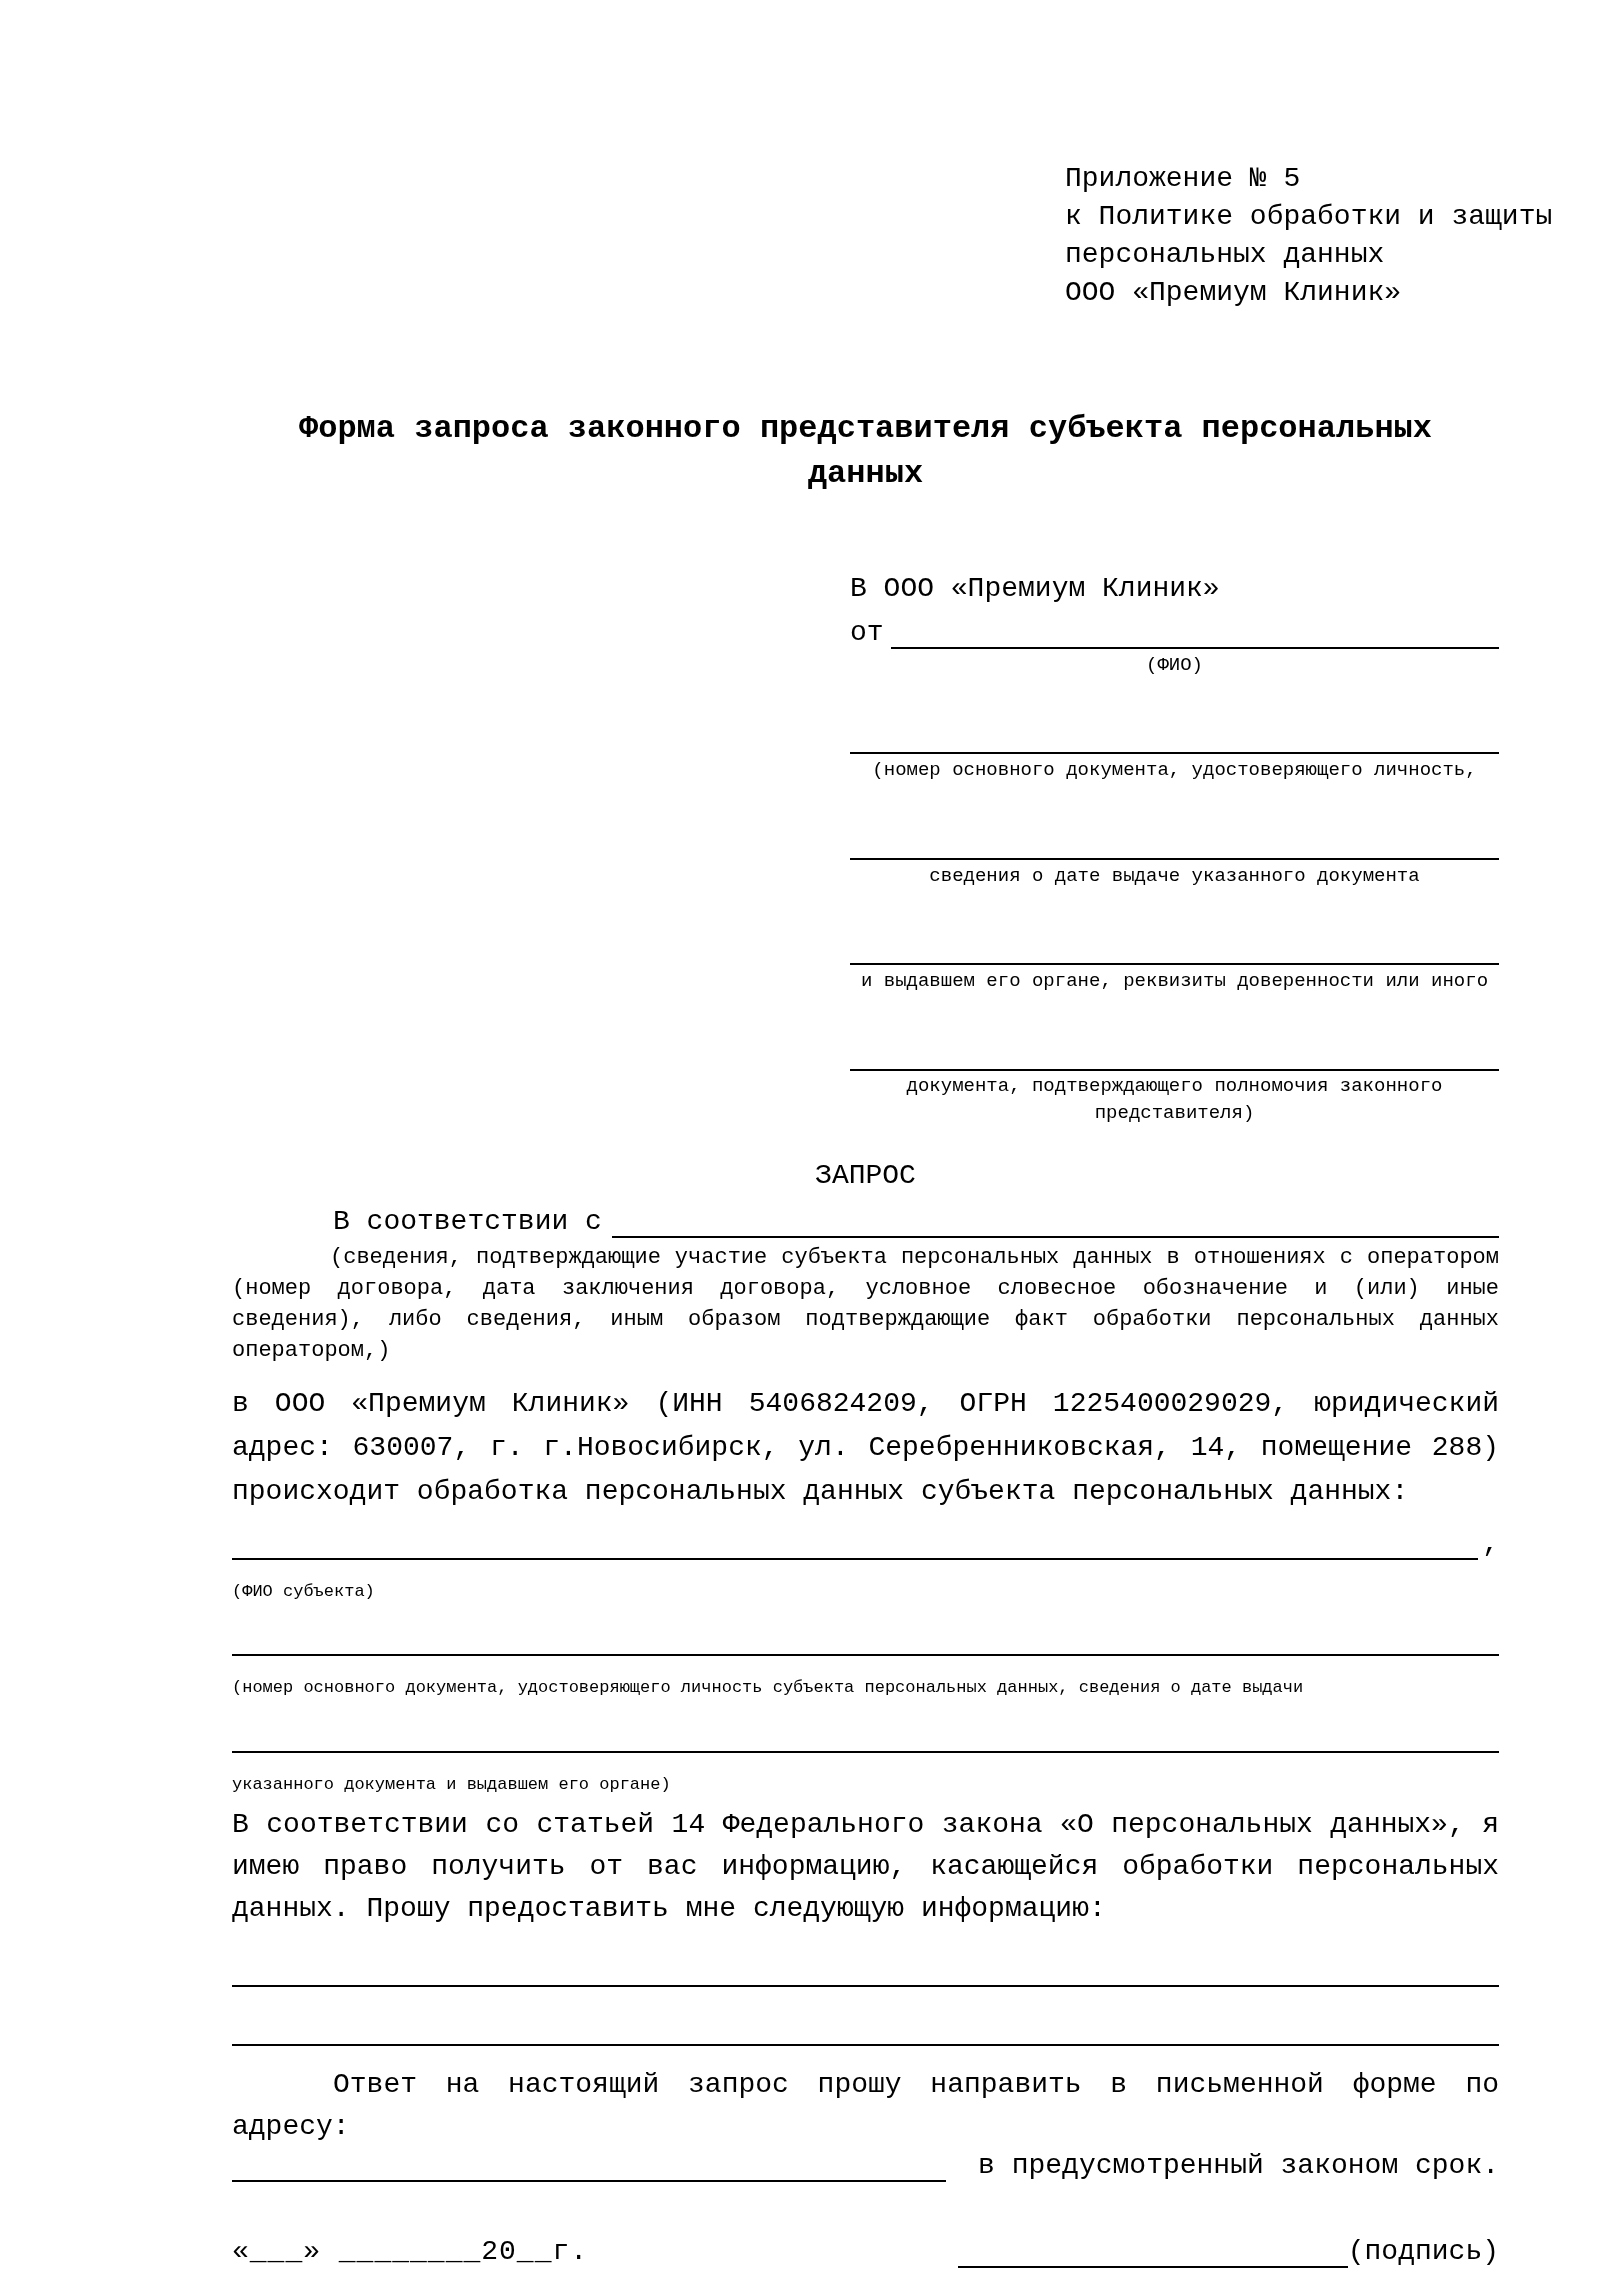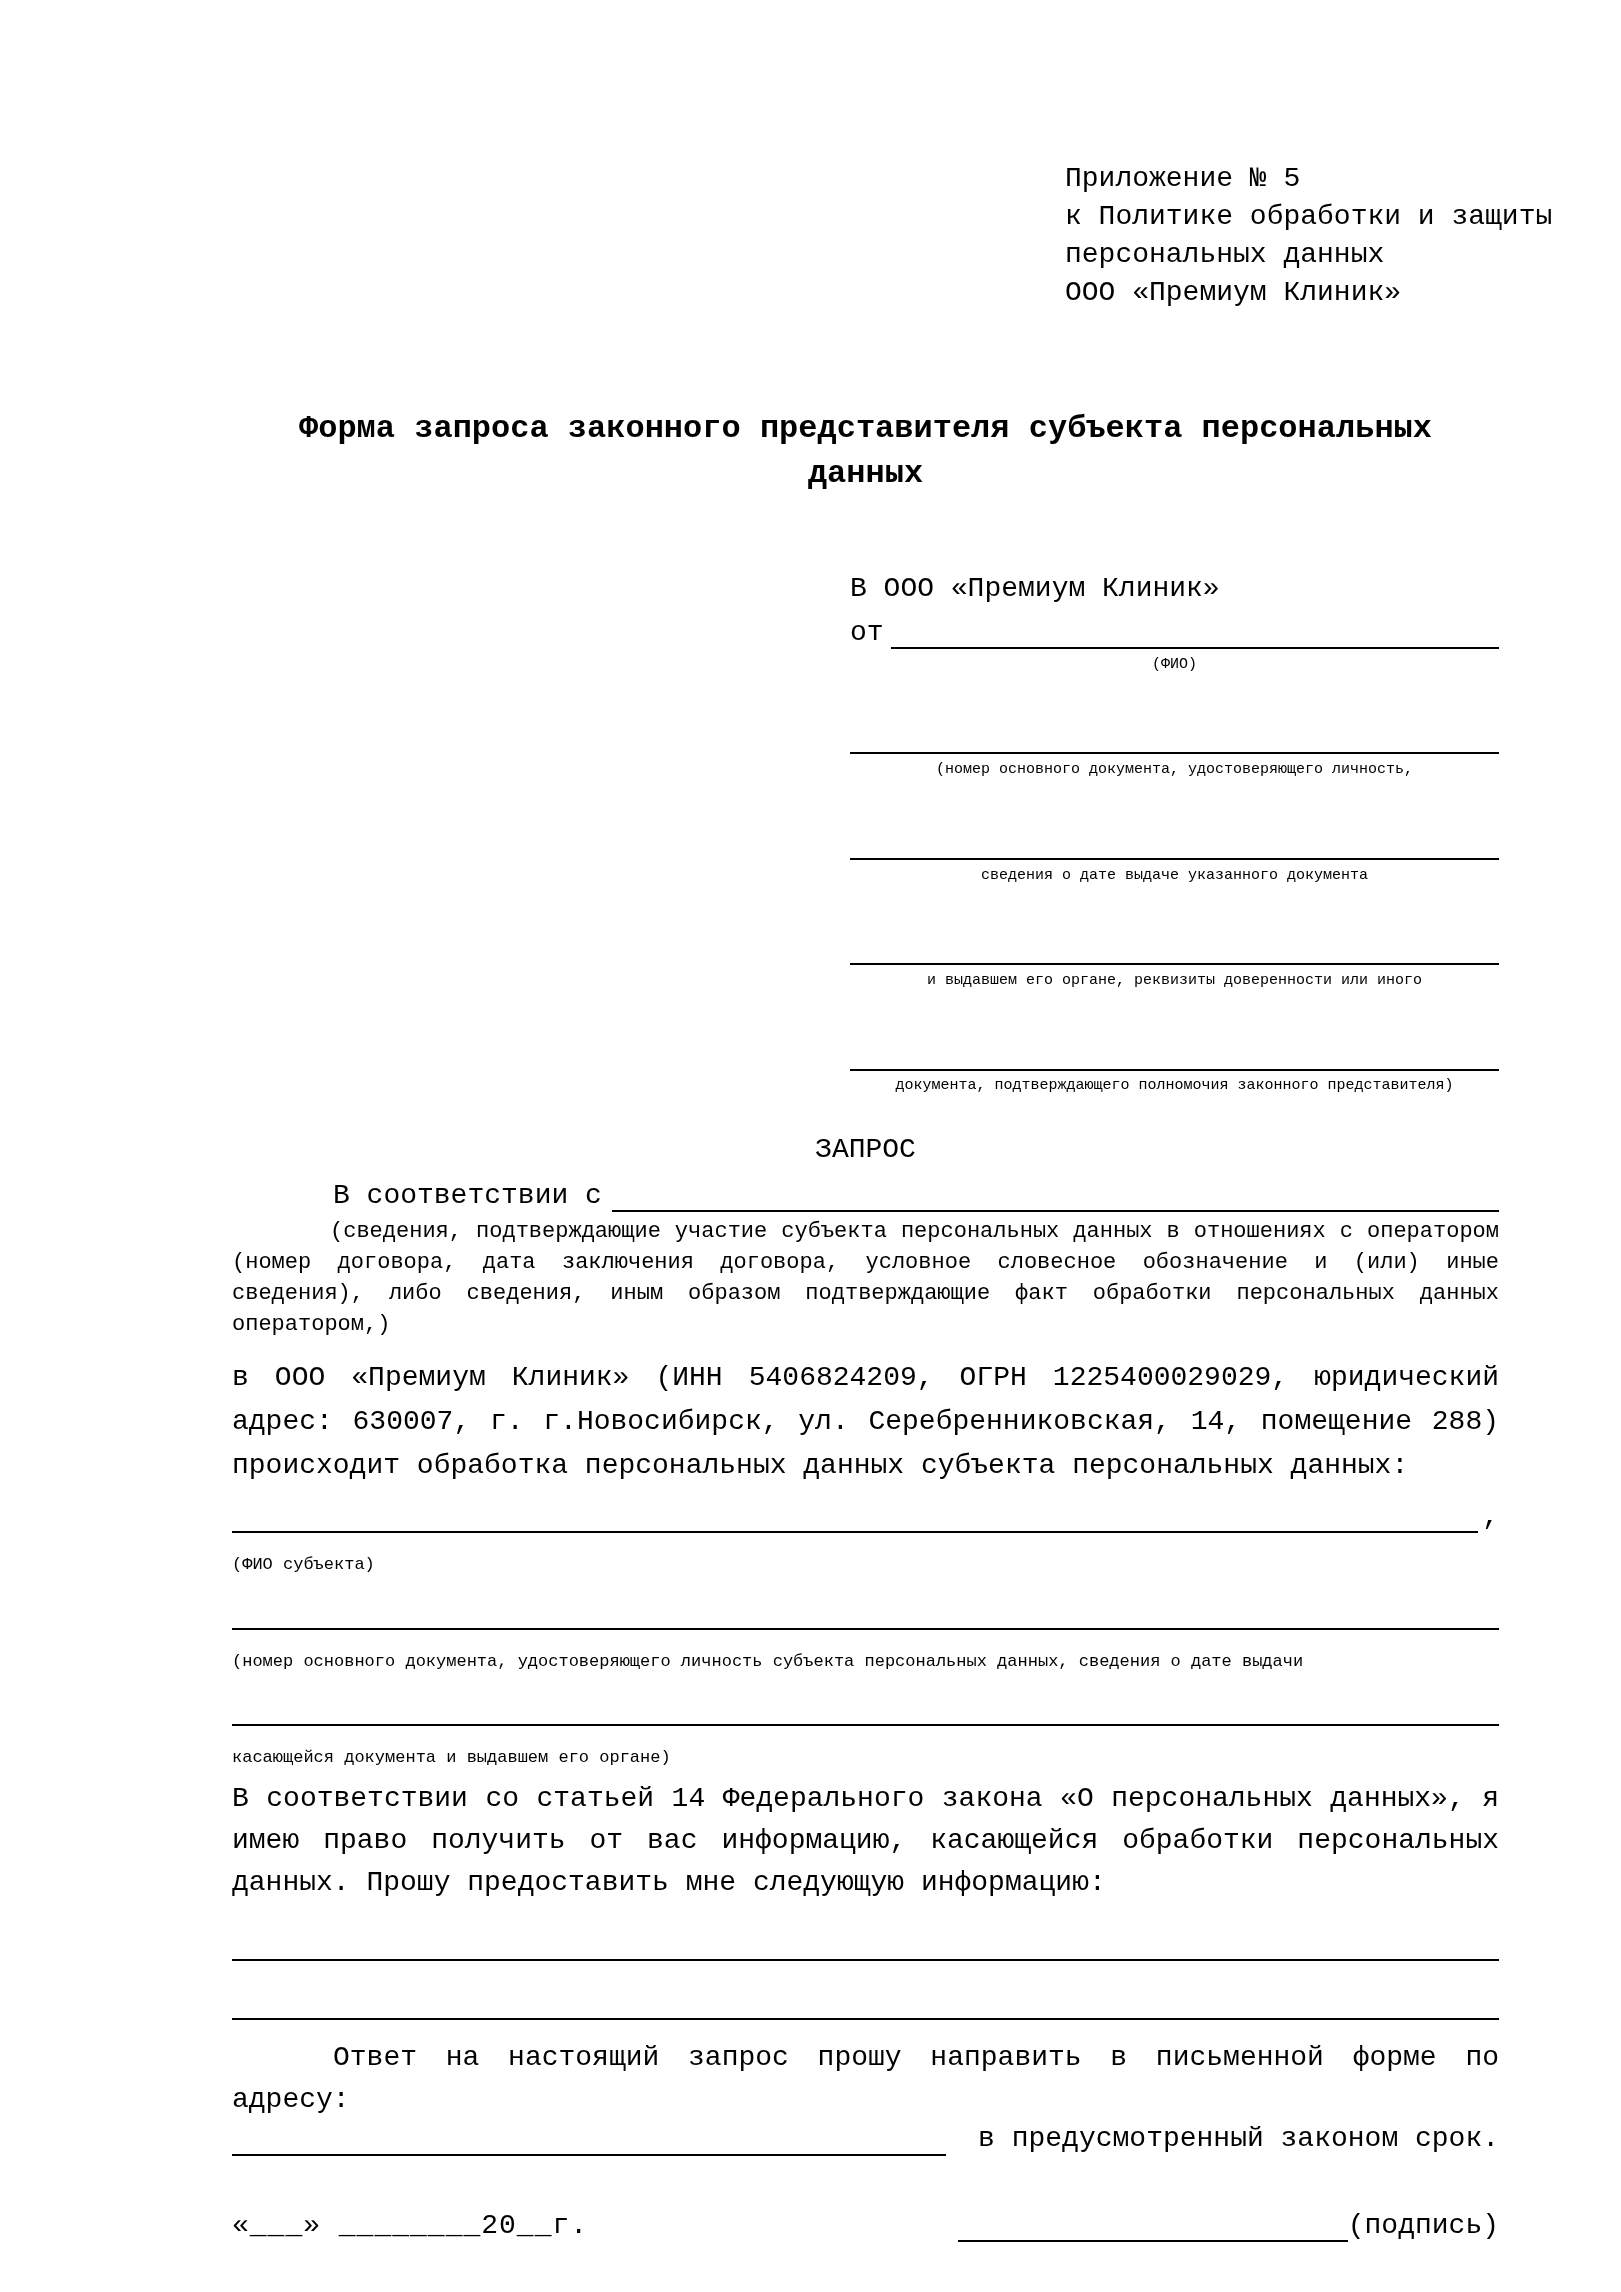--- a/index.html
+++ b/index.html
@@ -40,21 +40,21 @@
   .fill {
     flex: 1 1 auto;
     border-bottom: 2px solid #000;
     height: 29px;
   }
   .fill-block {
     border-bottom: 2px solid #000;
     height: 29px;
   }
   .caption {
-    font-size: 15px;
+    font-size: 19px;
     line-height: 26.5px;
     text-align: center;
     margin-top: 2.9px;
   }
   .addr-block .fill-block { margin-top: 45px; }
   
   .request-heading { text-align: center; margin-top: 31px; line-height: 37px; }
   
   .intro-row { display: flex; align-items: flex-end; margin-top: 11.8px; padding-left: 101px; }
   .intro-row .label { margin-right: 9.8px; white-space: nowrap; }
@@ -144,21 +144,21 @@
     <div class="subject-row">
       <span class="fill"></span>
       <span class="suffix">,</span>
     </div>
     <div class="wide-caption">(ФИО субъекта)</div>
 
     <div class="sep-line"></div>
     <div class="wide-caption">(номер основного документа, удостоверяющего личность субъекта персональных данных, сведения о дате выдачи</div>
 
     <div class="sep-line"></div>
-    <div class="wide-caption">касающейся документа и выдавшем его органе)</div>
+    <div class="wide-caption">указанного документа и выдавшем его органе)</div>
 
     <div class="para-law">В соответствии со статьей 14 Федерального закона «О персональных данных», я имею право получить от вас информацию, касающейся обработки персональных данных. Прошу предоставить мне следующую информацию:</div>
 
     <div class="sep-line blank1"></div>
     <div class="sep-line blank2"></div>
 
     <div class="response-para">Ответ на настоящий запрос прошу направить в письменной форме по адресу:</div>
     <div class="response-row">
       <span class="fill"></span>
       <span class="suffix">в предусмотренный законом срок.</span>

